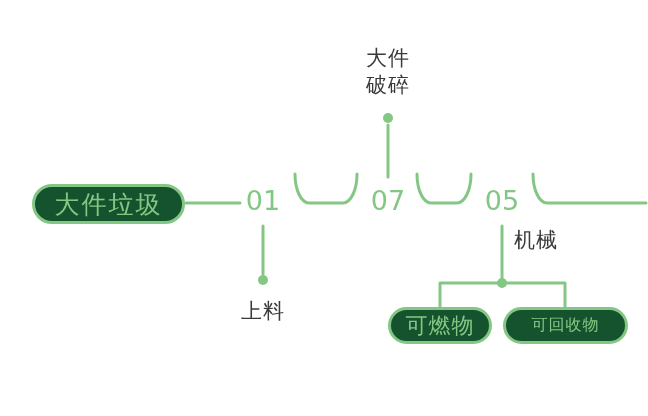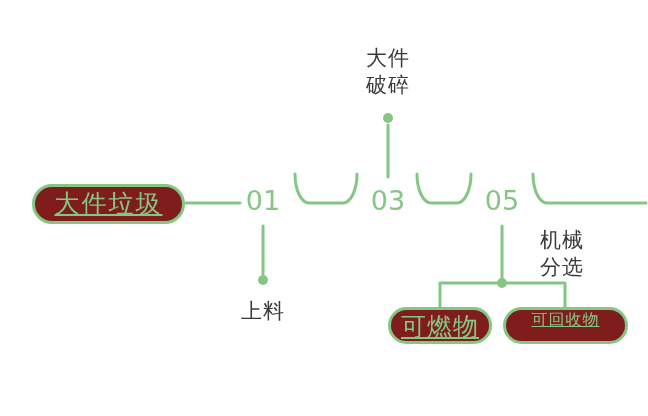--- a/index.html
+++ b/index.html
@@ -3,33 +3,33 @@
 <meta charset="utf-8">
 <style>
   :root { --green:#84C784; --text:#3A3A3A; }
   html,body { margin:0; padding:0; background:#ffffff; }
   body { font-family:"Liberation Sans","DejaVu Sans",sans-serif; }
   .canvas { position:relative; width:648px; height:416px; background:#ffffff; overflow:hidden; }
   svg.lines { position:absolute; left:0; top:0; }
   .stroke { fill:none; stroke:var(--green); stroke-width:3; stroke-linecap:round; }
   .dot { fill:var(--green); }
   .pill { position:absolute; box-sizing:border-box; border:3px solid var(--green);
-          border-radius:999px; display:flex; align-items:flex-start; justify-content:center;
-          color:var(--green); background:#7f1d1d;text-decoration:underline; }
+          border-radius:999px; display:flex; align-items:center; justify-content:center;
+          color:var(--green); background:#14532d; }
   .pill.source { left:32px;  top:184px; width:153px; height:40px; font-size:25px; letter-spacing:2px; }
-  .pill.out1   { left:388px; top:307px; width:104px; height:37px; font-size:25px; letter-spacing:1px; }
+  .pill.out1   { left:388px; top:307px; width:104px; height:37px; font-size:22px; letter-spacing:1px; }
   .pill.out2   { left:503px; top:307px; width:125px; height:37px; font-size:16px; letter-spacing:1px; }
   .num { position:absolute; top:179px; width:56px; height:44px; line-height:44px;
          text-align:center; color:var(--green); font-size:27px; font-weight:400;
          font-family:"DejaVu Sans","Liberation Sans",sans-serif; }
   .num.n1 { left:235px; } .num.n2 { left:360px; } .num.n3 { left:474px; }
   .lbl { position:absolute; color:var(--text); font-size:21px; line-height:27px; letter-spacing:1px; }
   .lbl.loading { left:235px; top:297px; width:56px; text-align:center; }
   .lbl.crush   { left:352px; top:44px;  width:72px; text-align:center; }
-  .lbl.sorting { left:527px; top:226px; width:70px; text-align:center; }
+  .lbl.sorting { left:488px; top:226px; width:70px; text-align:right; }
 </style>
 </head>
 <body>
 
 <div class="canvas">
 
   <svg class="lines" width="648" height="416" viewBox="0 0 648 416">
     <path class="stroke" d="M 186 203 H 240"></path>
     <path class="stroke" d="M 295 174 A 14 29 0 0 0 309 203 L 343 203 A 14 29 0 0 0 357 174"></path>
     <path class="stroke" d="M 417 174 A 14 29 0 0 0 431 203 L 457 203 A 14 29 0 0 0 471 174"></path>
@@ -40,33 +40,32 @@
     <circle class="dot" cx="388" cy="118" r="5"></circle>
     <path class="stroke" d="M 502 226 V 283 M 440 283 H 565 M 440 283 V 307 M 565 283 V 307"></path>
     <circle class="dot" cx="502" cy="283" r="5"></circle>
   </svg>
 
   <div class="pill source">
     <span>大件垃圾</span>
   </div>
 
   <div class="num n1">01</div>
-  <div class="num n2">03</div>
+  <div class="num n2">07</div>
   <div class="num n3">05</div>
 
   <div class="lbl loading">上料</div>
 
   <div class="lbl crush">
     <div>大件</div>
     <div>破碎</div>
   </div>
 
   <div class="lbl sorting">
     <div>机械</div>
-    <div>分选</div>
   </div>
 
   <div class="pill out1">
     <span>可燃物</span>
   </div>
   <div class="pill out2">
     <span>可回收物</span>
   </div>
 
 </div>

